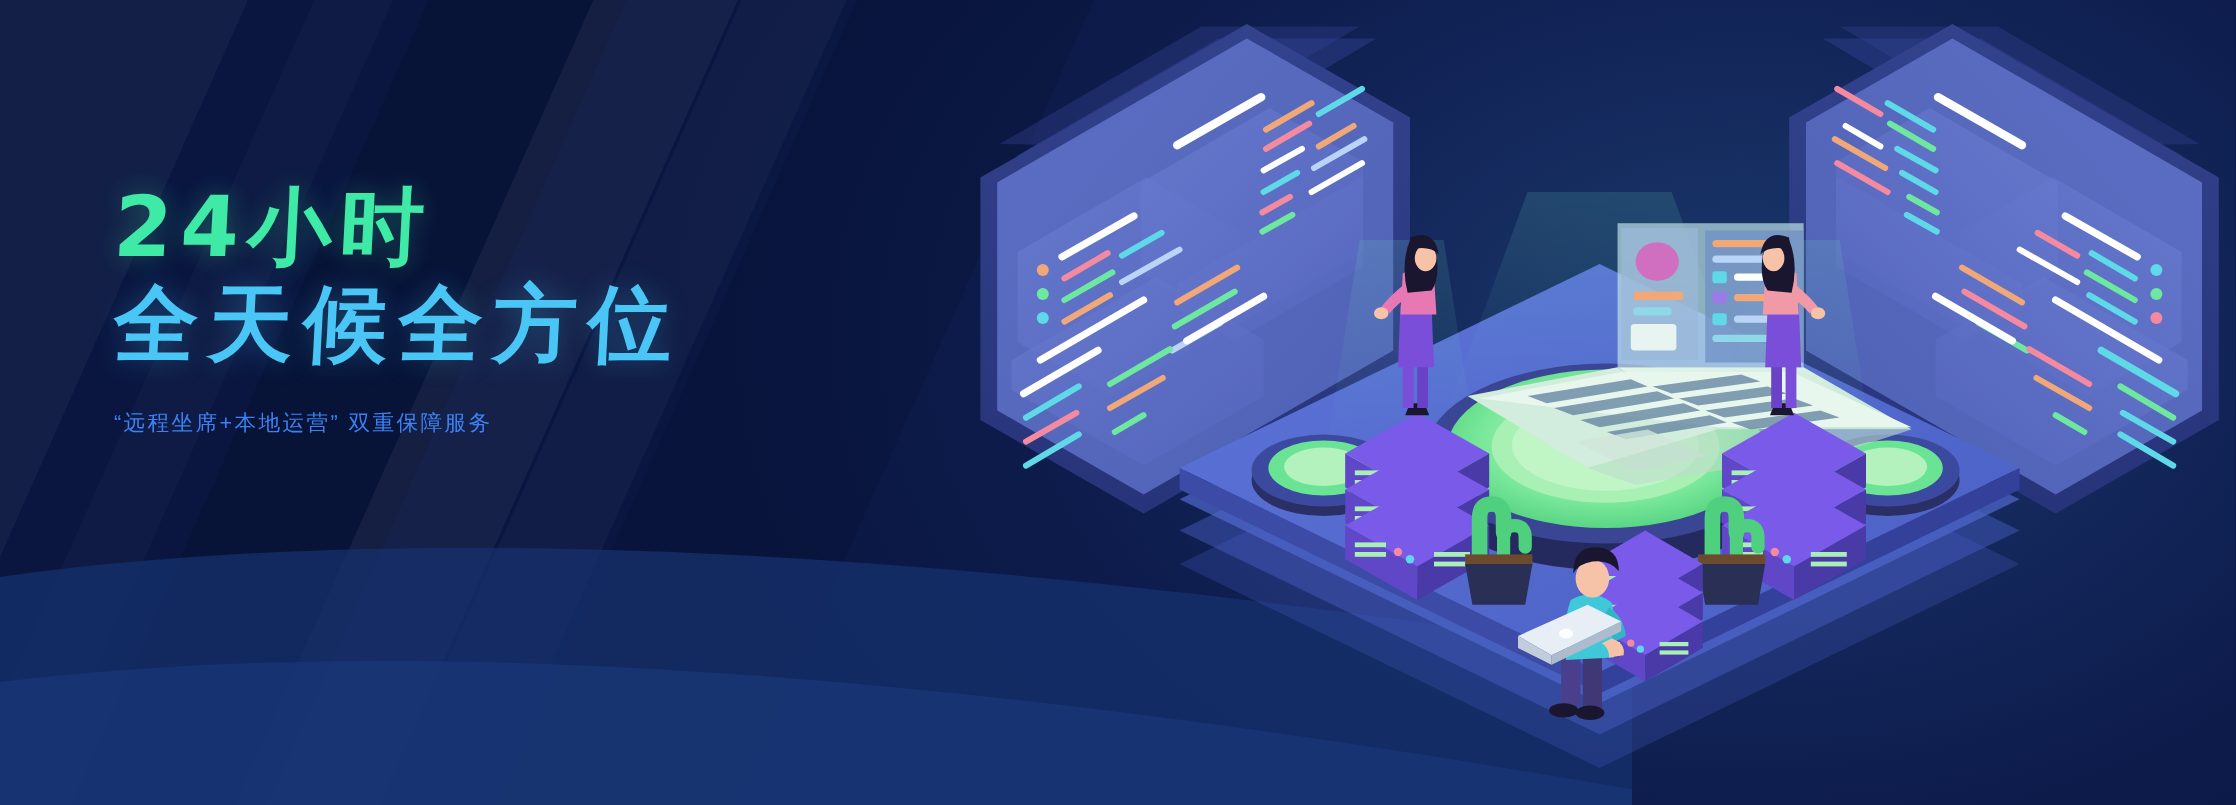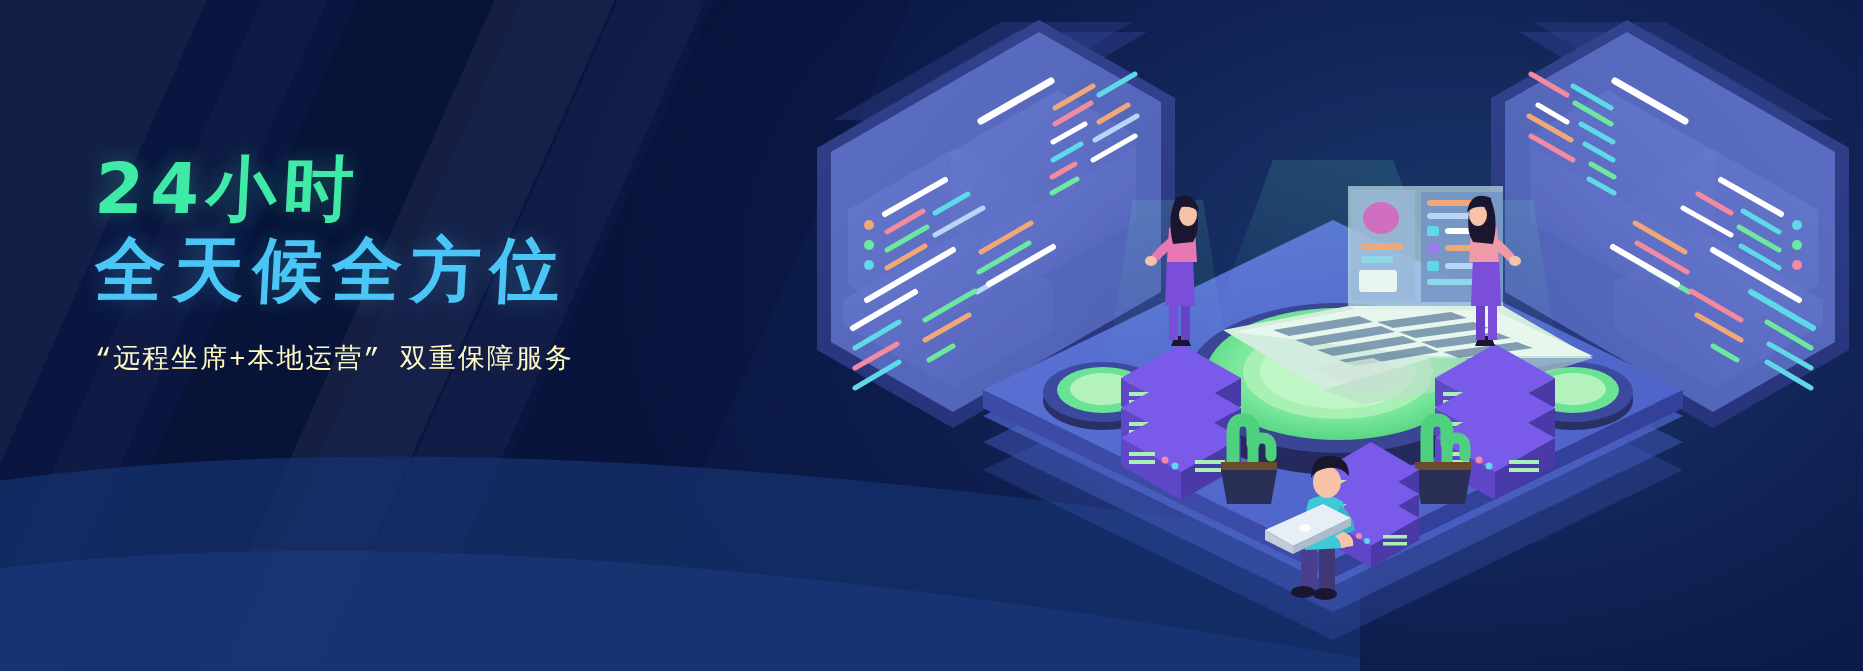--- a/index.html
+++ b/index.html
@@ -25,22 +25,22 @@
 
   
   .textblock { position:absolute; left:95px; top:152px; width:760px; }
   .hl { font-weight:900; letter-spacing:7px; line-height:1.07;
         font-size:70px; white-space:nowrap;
         font-family:"DejaVu Sans","Liberation Sans",sans-serif;
         transform:skewX(-3deg); }
   .hl1 { color:#3eeaa6; text-shadow:0 0 22px rgba(62,234,166,.30); }
   .hl2 { color:#49c6f5; text-shadow:0 0 22px rgba(73,198,245,.30); margin-top:6px;
          letter-spacing:9px; }
-  .sub { margin-top:32px; color:#fef9c3; font-size:27px; letter-spacing:2px;
-         white-space:nowrap; font-family:Liberation Mono, monospace; }
+  .sub { margin-top:32px; color:#3b82f6; font-size:18px; letter-spacing:2px;
+         white-space:nowrap; font-family:Liberation Sans, sans-serif; }
 
   
   .illus { position:absolute; right:0px; top:0px; width:1060px; height:671px; }
   .illus svg { width:100%; height:100%; display:block; }
 </style>
 </head>
 <body>
 
 <div class="banner">
 

